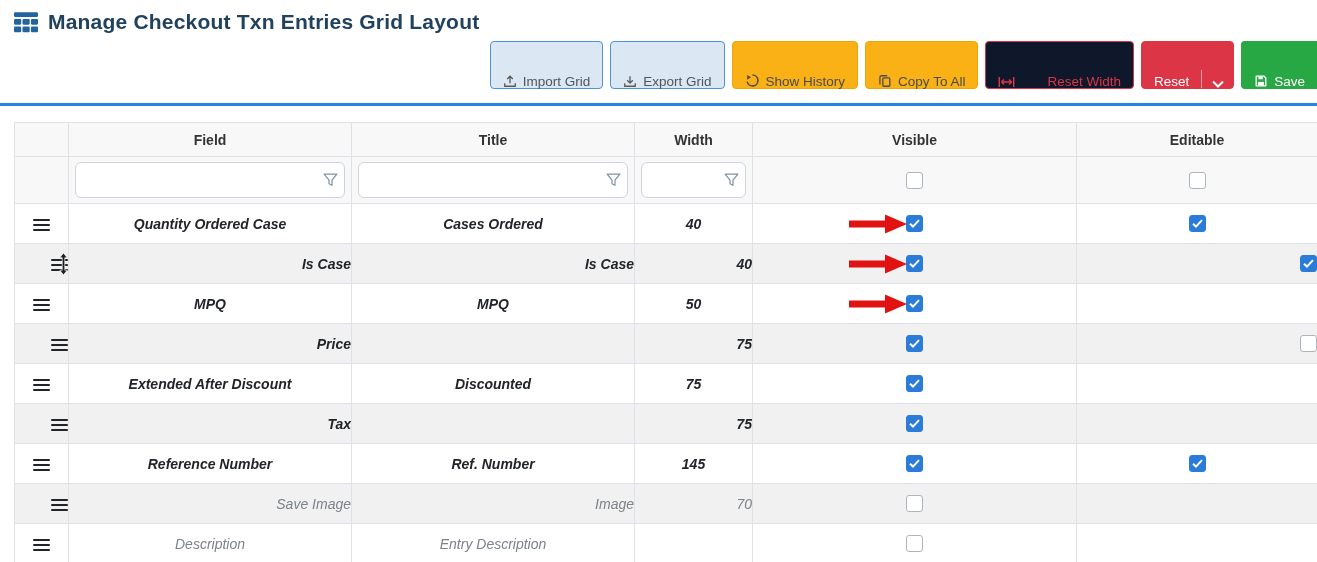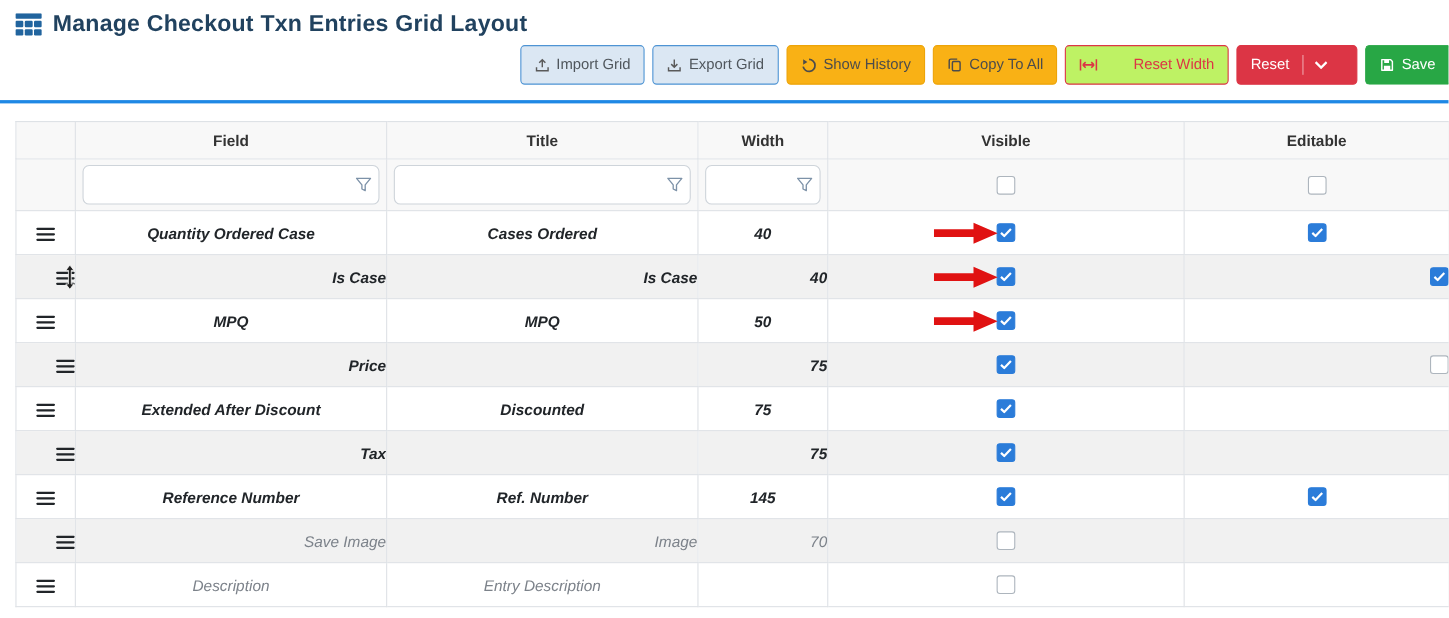--- a/index.html
+++ b/index.html
@@ -12,30 +12,30 @@
   }
 
   
   .page-header { padding: 10px 0 0 14px; }
   .title-row { display: flex; align-items: center; gap: 10px; }
   .grid-icon { display: inline-flex; }
   .page-title { margin: 0; font-size: 21px; font-weight: bold; color: #21425f; letter-spacing: .2px; }
 
   .toolbar { display: flex; justify-content: flex-end; align-items: center; gap: 7px; margin-top: 7px; padding-right: 0; }
   .btn {
-    height: 36px; display: inline-flex; align-items: center; gap: 6px;
+    height: 48px; display: inline-flex; align-items: flex-end; gap: 6px;
     padding: 0 12px; font-size: 13.5px; line-height: 1;
     border-radius: 4px; border: 1px solid transparent;
     font-family: inherit; cursor: pointer; white-space: nowrap;
   }
   .btn .ic { display: inline-flex; }
   .btn-outline-blue { background: #dbe7f3; border-color: #4e94d4; color: #4f565c; }
   .btn-warning { background: #f9b115; border-color: #eda408; color: #4c4c4c; }
-  .btn-outline-danger { background: #bef264; border-color: #dc3545; color: #dc3545; gap: 32px; }
-  .btn-danger { background: #dc3545; border-color: #dc3545; color: #ffffff; padding-right: 26px; }
+  .btn-outline-danger { background: #0f172a; border-color: #dc3545; color: #dc3545; gap: 32px; }
+  .btn-danger { background: #dc3545; border-color: #dc3545; color: #ffffff; padding-right: 9px; }
   .btn-danger .split { width: 1px; height: 18px; background: rgba(255,255,255,.55); margin: 0 4px 0 6px; }
   .btn-success { background: #28a745; border-color: #28a745; color: #ffffff; border-top-right-radius: 0; border-bottom-right-radius: 0; border-right-width: 0; }
 
   .blue-divider { height: 3px; background: #1e88e5; margin-top: 14px; }
 
   
   .grid-wrap { margin: 16px 0 0 14px; }
   table.grid { border-collapse: collapse; table-layout: fixed; width: 1303px; font-size: 14px; }
   table.grid th, table.grid td { border: 1px solid #dee2e6; text-align: center; overflow: hidden; }
   thead th { background: #f8f8f8; height: 34px; font-weight: bold; color: #333333; }

